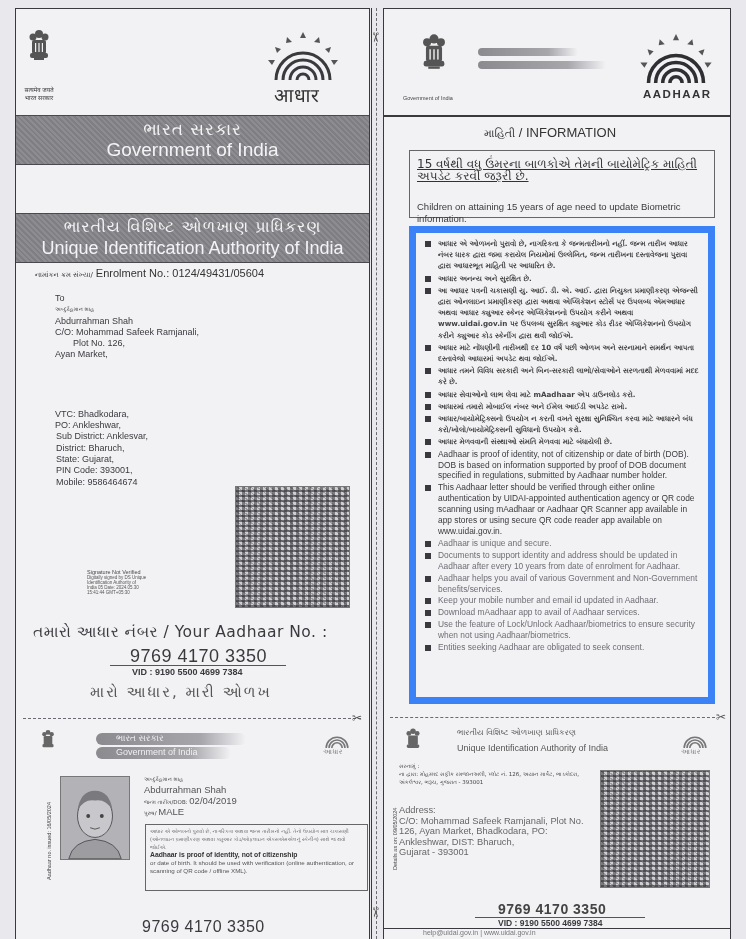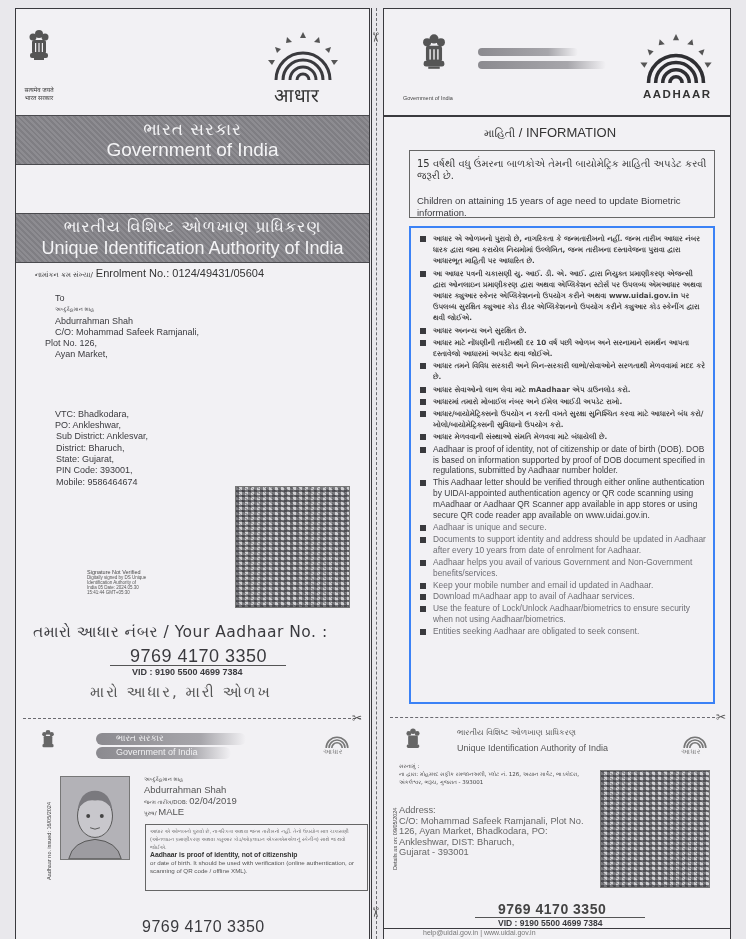--- a/index.html
+++ b/index.html
@@ -65,24 +65,24 @@
   .proof-box .guj { font-family: "DejaVu Sans", sans-serif; font-size: 5px; line-height: 8px; color: #666; }
   .proof-box b { color: #333; font-size: 6.8px; }
 
   
   .goi-caption { position: absolute; left: 403px; top: 95px; font-size: 5.5px; color: #444; }
   .header-divider { position: absolute; left: 383px; width: 348px; height: 2px; background: #3a3a3e; }
   .info-title { position: absolute; left: 383px; width: 334px; top: 125px; text-align: center; font-size: 13px; color: #333; }
   .info-title .guj { font-family: "DejaVu Sans", sans-serif; font-size: 11px; }
 
   .child-box { position: absolute; left: 409px; top: 150px; width: 306px; height: 68px; border: 1px solid #666; padding: 7px 7px; }
-  .child-box .guj { font-family: "DejaVu Sans", sans-serif; font-size: 10px; color: #333; line-height: 12px; margin-bottom: 13px; }
+  .child-box .guj { font-family: "DejaVu Sans", sans-serif; font-size: 12px; color: #333; line-height: 12px; margin-bottom: 19px; text-decoration: underline; }
   .child-box .en { font-size: 9.5px; color: #3a3a3e; line-height: 11.5px; }
 
-  .info-box { position: absolute; left: 409px; top: 226px; width: 306px; height: 478px; border: 2px solid #3b82f6; padding: 5px 6px 5px 8px; }
+  .info-box { position: absolute; left: 409px; top: 226px; width: 306px; height: 478px; border: 7px solid #3b82f6; padding: 5px 6px 5px 8px; }
   .info-list { list-style: none; }
   .info-list li { position: relative; padding-left: 14px; margin-bottom: 1px; color: #3a3a3e; }
   .info-list li::before { content: ""; position: absolute; left: 1px; top: 3px; width: 6px; height: 6px; background: #3a3a3e; }
   .info-list li.guj { font-family: "DejaVu Sans", sans-serif; font-size: 7.2px; line-height: 11.2px; font-weight: bold; color: #444; }
   .info-list li.en { font-size: 8.4px; line-height: 10.9px; }
   .info-list li.en.light { color: #6e6e74; }
 
   .uidai-smudge { position: absolute; color: #555; font-size: 9px; line-height: 10px; }
   .local-address { position: absolute; left: 399px; top: 762px; font-size: 5.5px; line-height: 8px; color: #444; font-family: "DejaVu Sans", sans-serif; width: 200px; }
   .address-en { position: absolute; left: 399px; top: 805px; font-size: 9.3px; line-height: 10.5px; color: #666; width: 210px; }
@@ -151,21 +151,21 @@
 
 <div class="enrol">
   <span class="guj">નામાંકન ક્રમ સંખ્યા/</span><span> Enrolment No.: </span><span>0124/49431/05604</span>
 </div>
 
 <div class="address-block">
   <div style="margin-left:13px;">To</div>
   <div class="guj" style="margin-left:13px;">અબ્દુર્રહમાન શાહ</div>
   <div style="margin-left:13px;">Abdurrahman Shah</div>
   <div style="margin-left:13px;">C/O: Mohammad Safeek Ramjanali,</div>
-  <div style="margin-left:3px;">Plot No. 126,</div>
+  <div style="margin-left:31px;">Plot No. 126,</div>
   <div style="margin-left:13px;">Ayan Market,</div>
   <div style="margin-left:13px;margin-top:48px;">VTC: Bhadkodara,</div>
   <div style="margin-left:13px;">PO: Ankleshwar,</div>
   <div style="margin-left:14px;">Sub District: Anklesvar,</div>
   <div style="margin-left:14px;">District: Bharuch,</div>
   <div style="margin-left:14px;">State: Gujarat,</div>
   <div style="margin-left:14px;">PIN Code: 393001,</div>
   <div style="margin-left:14px;">Mobile: 9586464674</div>
 </div>
 
@@ -288,22 +288,22 @@
 </div>
 
 <div class="child-box">
   <div class="guj">15 વર્ષથી વધુ ઉંમરના બાળકોએ તેમની બાયોમેટ્રિક માહિતી અપડેટ કરવી જરૂરી છે.</div>
   <div class="en">Children on attaining 15 years of age need to update Biometric information.</div>
 </div>
 
 <div class="info-box">
   <ul class="info-list">
     <li class="guj">આધાર એ ઓળખનો પુરાવો છે, નાગરિકતા કે જન્મતારીખનો નહીં. જન્મ તારીખ આધાર નંબર ધારક દ્વારા જમા કરાયેલ નિયમોમાં ઉલ્લેખિત, જન્મ તારીખના દસ્તાવેજના પુરાવા દ્વારા આધારભૂત માહિતી પર આધારિત છે.</li>
+    <li class="guj">આધાર અનન્ય અને સુરક્ષિત છે.</li>
     <li class="guj">આ આધાર પત્રની ચકાસણી યુ. આઈ. ડી. એ. આઈ. દ્વારા નિયુક્ત પ્રમાણીકરણ એજન્સી દ્વારા ઓનલાઇન પ્રમાણીકરણ દ્વારા અથવા એપ્લિકેશન સ્ટોર્સ પર ઉપલબ્ધ એમઆધાર અથવા આધાર ક્યુઆર સ્કેનર એપ્લિકેશનનો ઉપયોગ કરીને અથવા www.uidai.gov.in પર ઉપલબ્ધ સુરક્ષિત ક્યુઆર કોડ રીડર એપ્લિકેશનનો ઉપયોગ કરીને ક્યુઆર કોડ સ્કેનીંગ દ્વારા થવી જોઈએ.</li>
-    <li class="guj">આધાર અનન્ય અને સુરક્ષિત છે.</li>
     <li class="guj">આધાર માટે નોંધણીની તારીખથી દર 10 વર્ષ પછી ઓળખ અને સરનામાને સમર્થન આપતા દસ્તાવેજો આધારમાં અપડેટ થવા જોઈએ.</li>
     <li class="guj">આધાર તમને વિવિધ સરકારી અને બિન-સરકારી લાભો/સેવાઓને સરળતાથી મેળવવામાં મદદ કરે છે.</li>
     <li class="guj">આધાર સેવાઓનો લાભ લેવા માટે mAadhaar એપ ડાઉનલોડ કરો.</li>
     <li class="guj">આધારમાં તમારો મોબાઈલ નંબર અને ઈમેલ આઈડી અપડેટ રાખો.</li>
     <li class="guj">આધાર/બાયોમેટ્રિક્સનો ઉપયોગ ન કરતી વખતે સુરક્ષા સુનિશ્ચિત કરવા માટે આધારને બંધ કરો/ખોલો/બાયોમેટ્રિક્સની સુવિધાનો ઉપયોગ કરો.</li>
     <li class="guj">આધાર મેળવવાની સંસ્થાઓ સંમતિ મેળવવા માટે બંધાયેલી છે.</li>
     <li class="en">Aadhaar is proof of identity, not of citizenship or date of birth (DOB). DOB is based on information supported by proof of DOB document specified in regulations, submitted by Aadhaar number holder.</li>
     <li class="en">This Aadhaar letter should be verified through either online authentication by UIDAI-appointed authentication agency or QR code scanning using mAadhaar or Aadhaar QR Scanner app available in app stores or using secure QR code reader app available on www.uidai.gov.in.</li>
     <li class="en light">Aadhaar is unique and secure.</li>
     <li class="en light">Documents to support identity and address should be updated in Aadhaar after every 10 years from date of enrolment for Aadhaar.</li>

